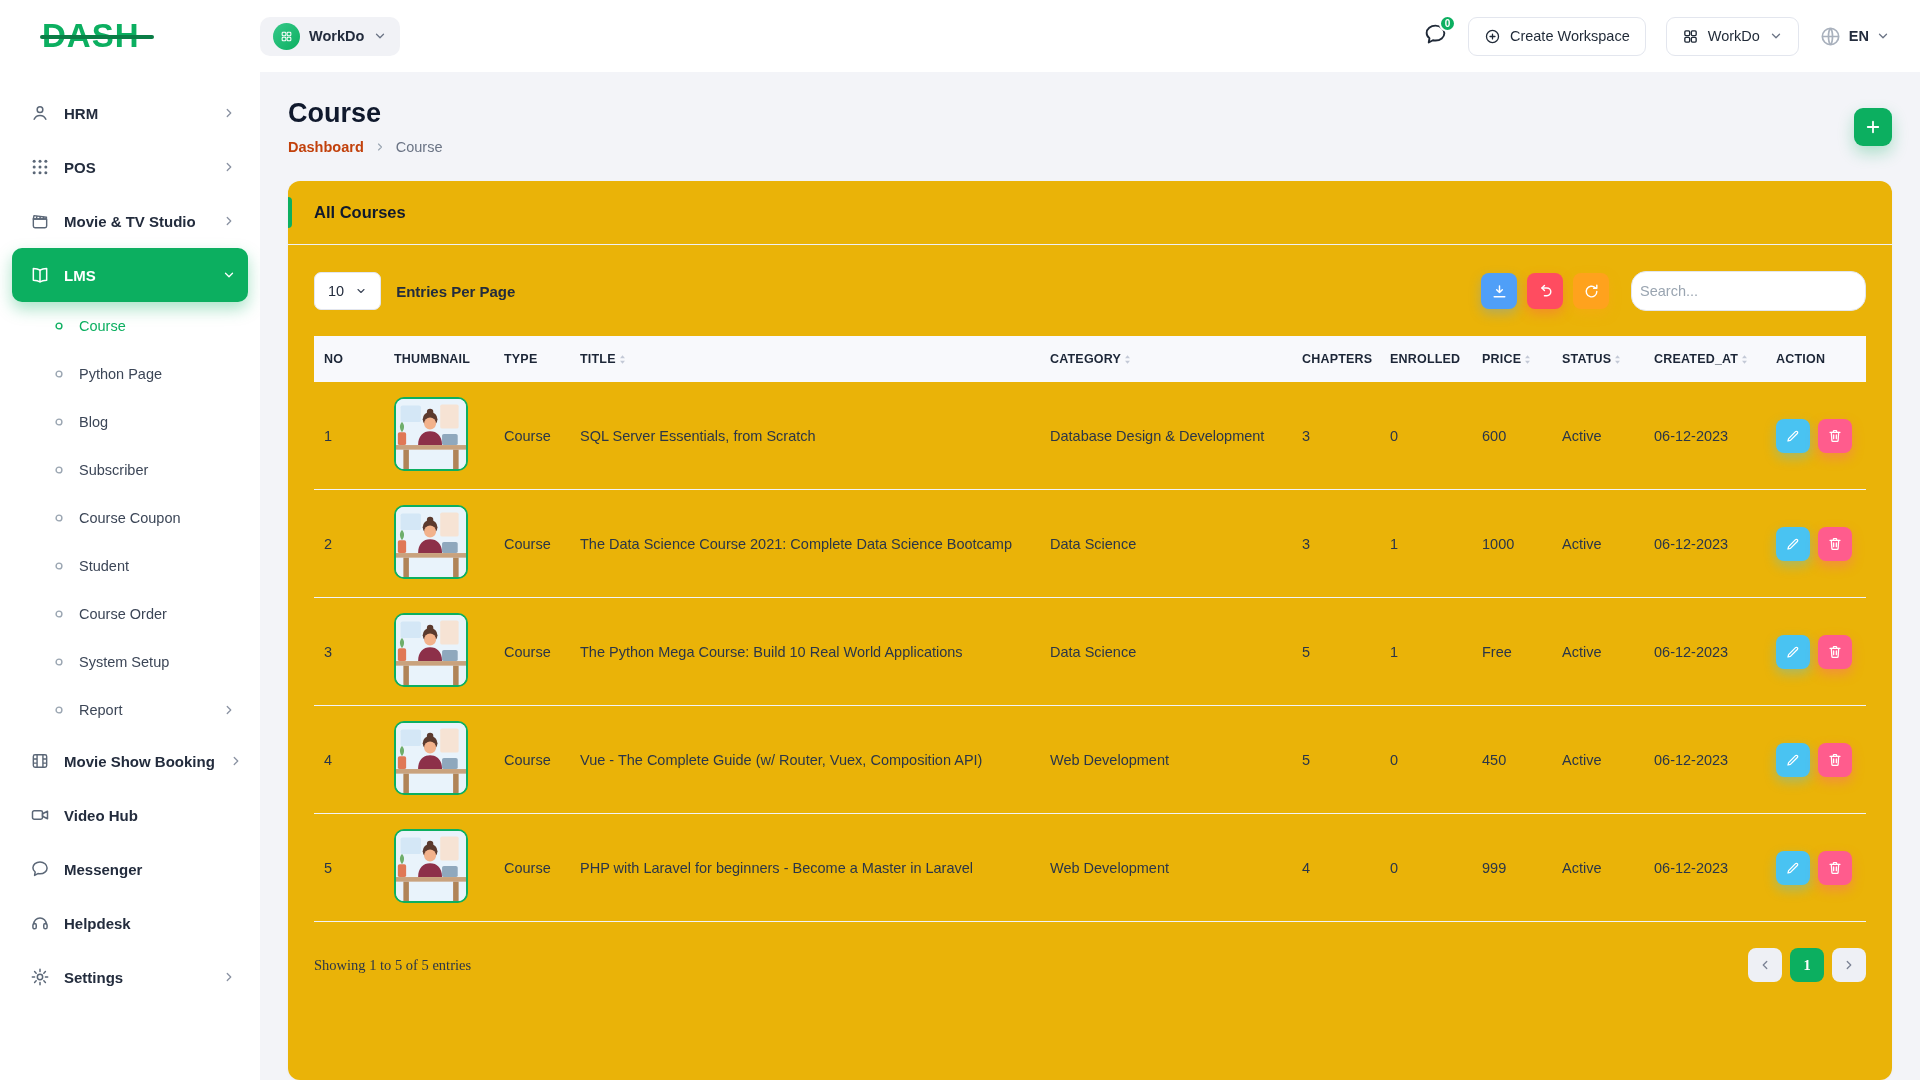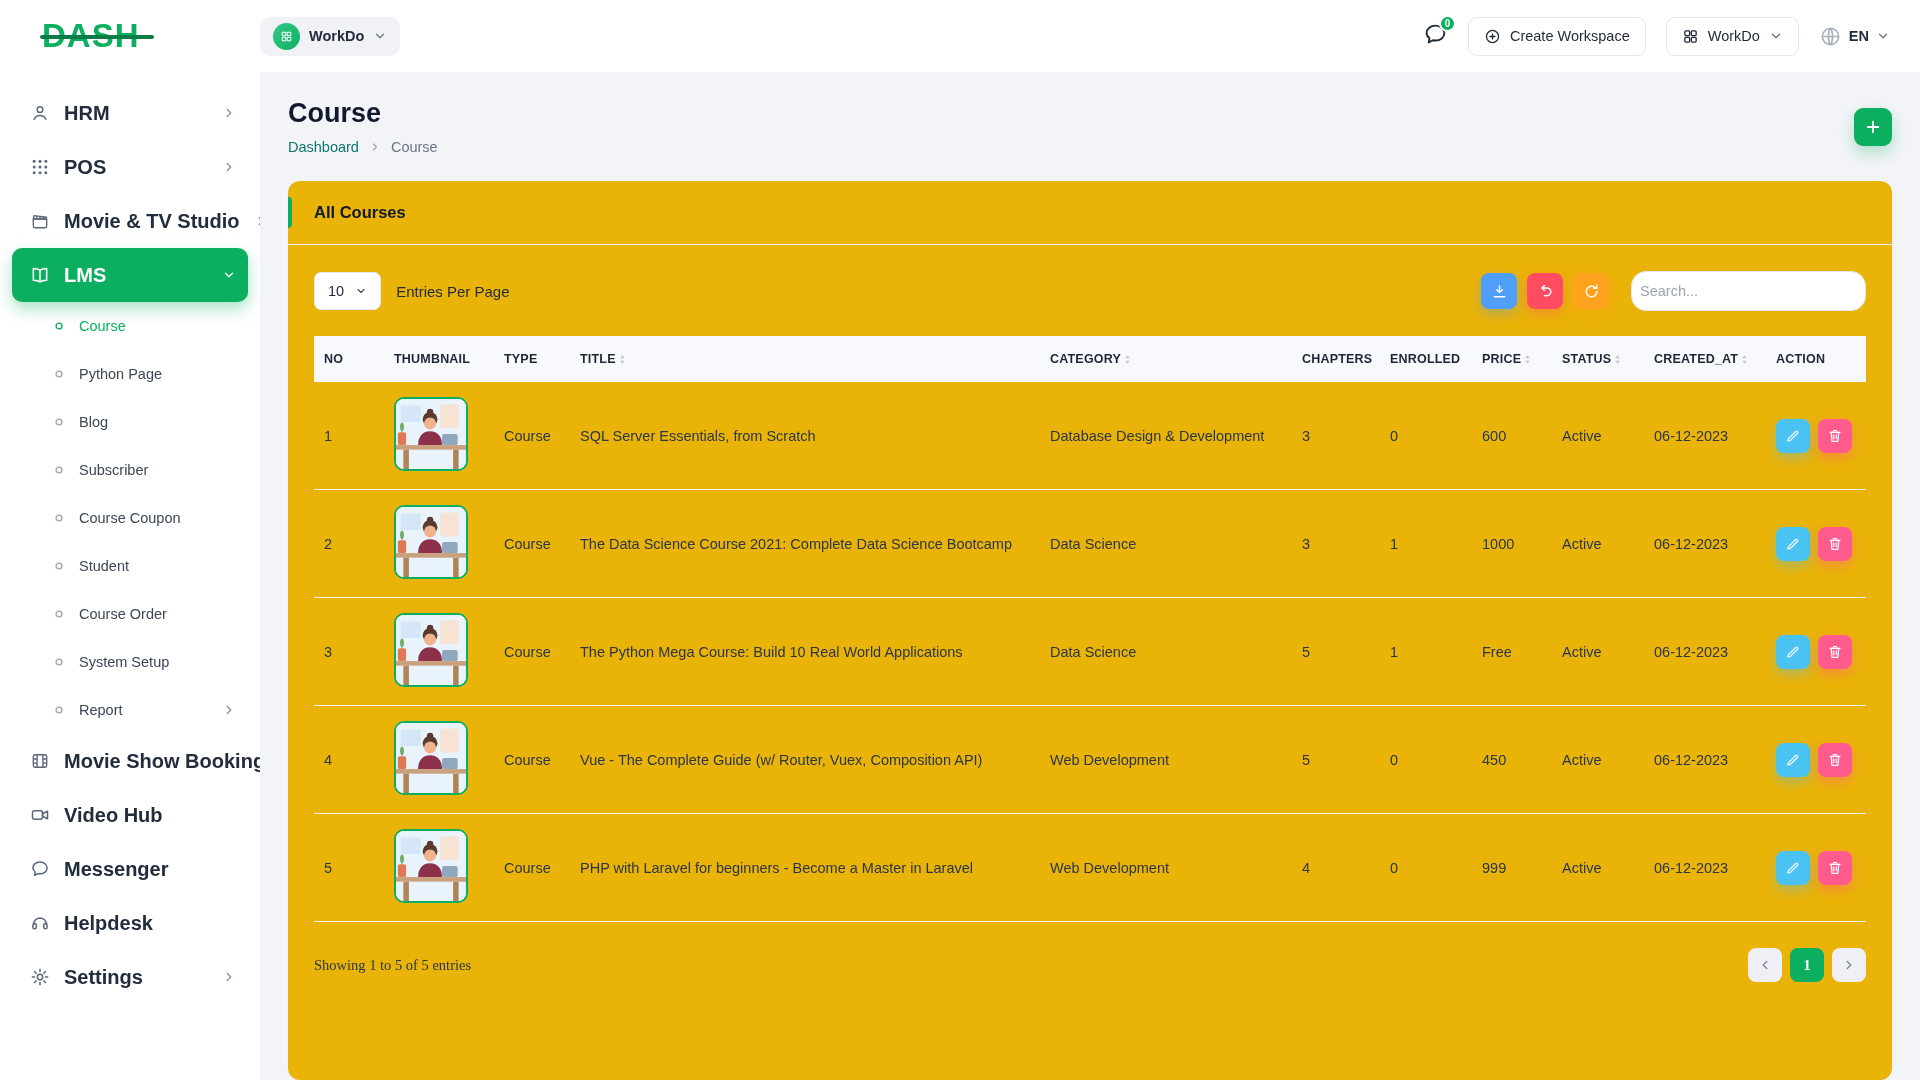--- a/index.html
+++ b/index.html
@@ -27,52 +27,52 @@
   .hbtn { display:flex; align-items:center; gap:9px; background:#fff; border:1px solid #e3e6ee; border-radius:9px; padding:10px 15px; font-size:14.5px; font-weight:500; color:#1f2937; cursor:pointer; font-family:inherit; }
   .hbtn .ic { width:17px; height:17px; color:#1f2937; }
   .lang { display:flex; align-items:center; gap:7px; cursor:pointer; }
   .lang .globe { width:23px; height:23px; color:#a9b1bd; }
   .lang-code { font-size:14.5px; font-weight:600; color:#232c3d; }
 
   
   .sidebar { background:#fff; padding:14px 12px 0; overflow:hidden; }
   .nav-item { display:flex; align-items:center; gap:14px; height:54px; padding:0 12px 0 18px; border-radius:10px; cursor:pointer; }
   .nav-item .ic { width:20px; height:20px; color:#5b6777; flex:none; }
-  .nav-item .lbl { font-size:20px; font-weight:600; color:#232c3d; white-space:nowrap; }
+  .nav-item .lbl { font-size:15px; font-weight:600; color:#232c3d; white-space:nowrap; }
   .nav-item .chev { margin-left:auto; color:#8a92a2; }
   .nav-item.active { background:#0caf60; box-shadow:0 7px 16px rgba(12,175,96,.35); }
   .nav-item.active .ic, .nav-item.active .lbl, .nav-item.active .chev { color:#fff; }
   .sub-item { display:flex; align-items:center; gap:13px; height:48px; padding:0 12px 0 40px; cursor:pointer; }
   .sub-item .dot { width:14px; height:14px; color:#9aa5b1; flex:none; }
   .sub-item .lbl { font-size:14.5px; font-weight:500; color:#3c4657; white-space:nowrap; }
   .sub-item .chev { margin-left:auto; color:#8a92a2; }
   .sub-item.active .lbl, .sub-item.active .dot { color:#0caf60; }
 
   
   .main { padding:26px 28px 0; display:flex; flex-direction:column; min-height:0; }
   .page-head { display:flex; align-items:center; justify-content:space-between; }
   .page-title { font-size:27px; font-weight:700; color:#10192d; }
   .breadcrumb { margin-top:10px; display:flex; align-items:center; gap:10px; font-size:14.5px; }
-  .bc-link { color:#0f766e; text-decoration:none; cursor:pointer; }
+  .bc-link { color:#c2410c; text-decoration:none; cursor:pointer;font-weight:bold; }
   .bc-sep { width:12px; height:12px; color:#9aa5b1; }
   .bc-cur { color:#6b7485; }
   .add-btn { width:38px; height:38px; border-radius:9px; background:#0caf60; border:none; color:#fff; display:flex; align-items:center; justify-content:center; cursor:pointer; box-shadow:0 7px 16px rgba(12,175,96,.3); }
   .add-btn .ic { width:18px; height:18px; }
 
   .card { margin-top:26px; background:#eab308; border-radius:12px; flex:1; min-height:0; display:flex; flex-direction:column; overflow:hidden; box-shadow:0 1px 3px rgba(20,30,60,.04); }
   .card-head { position:relative; height:64px; flex:none; display:flex; align-items:center; padding:0 26px; border-bottom:1px solid #eef0f5; }
   .card-head::before { content:""; position:absolute; left:0; top:16px; bottom:16px; width:4px; background:#0caf60; border-radius:0 4px 4px 0; }
   .card-title { font-size:16.5px; font-weight:700; color:#10192d; }
   .card-body { padding:26px 26px 0; overflow:hidden; }
 
   .controls { display:flex; align-items:center; justify-content:space-between; margin-bottom:25px; }
   .controls-left { display:flex; align-items:center; gap:15px; }
   .select-pill { display:flex; align-items:center; gap:11px; border:1px solid #e3e6ee; border-radius:7px; height:38px; padding:0 13px; font-size:14.5px; color:#232c3d; background:#fff; cursor:pointer; }
   .select-pill .chev { width:12px; height:12px; color:#3c4657; }
-  .entries-label { font-size:15px; font-weight:400; color:#232c3d; }
+  .entries-label { font-size:15px; font-weight:700; color:#232c3d; }
   .controls-right { display:flex; align-items:center; gap:10px; }
   .tool-btn { width:36px; height:36px; border:none; border-radius:8px; color:#fff; display:flex; align-items:center; justify-content:center; cursor:pointer; }
   .tool-btn .ic { width:17px; height:17px; }
   .tool-download { background:#4f9ff8; box-shadow:0 5px 12px rgba(79,159,248,.35); }
   .tool-undo { background:#ff4c60; box-shadow:0 5px 12px rgba(255,76,96,.35); }
   .tool-refresh { background:#ffa21d; box-shadow:0 5px 12px rgba(255,162,29,.35); }
   .search-input { width:235px; height:40px; border:1px solid #e3e6ee; border-radius:15px; padding:0 8px; font-size:14.5px; color:#232c3d; margin-left:12px; outline:none; font-family:inherit; }
   .search-input::placeholder { color:#9aa5b1; }
 
   table { width:100%; border-collapse:collapse; table-layout:fixed; }

